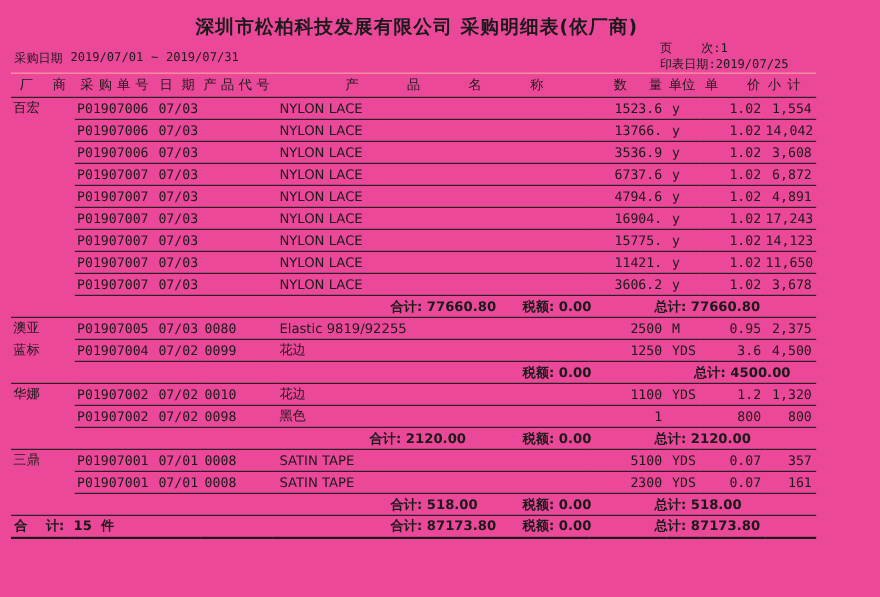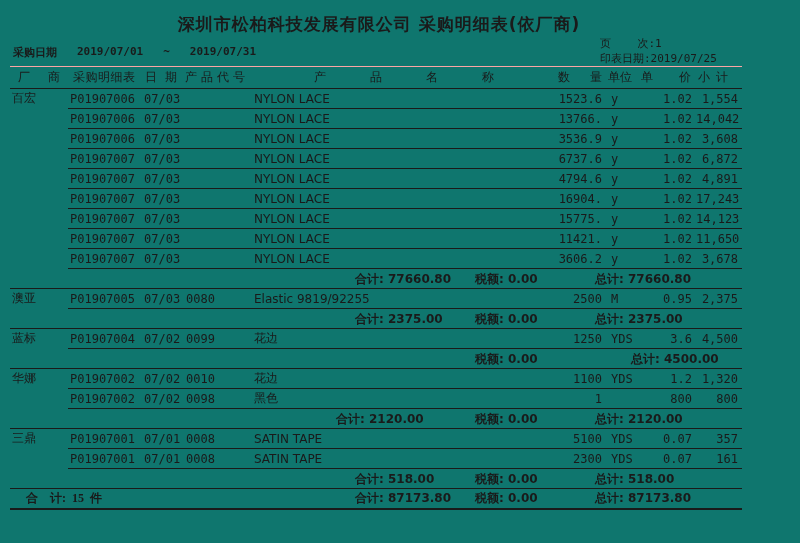--- a/index.html
+++ b/index.html
@@ -1,27 +1,27 @@
 <!DOCTYPE html>
 <html><head>
 <meta charset="utf-8">
 <style>
   * { margin:0; padding:0; box-sizing:border-box; }
   html,body { width:800px; height:543px; background:#ffffff; }
   body { font-family:"DejaVu Sans Mono","Liberation Mono",monospace; color:#1a1a1a; }
-  .page { position:relative; width:800px; height:543px; background:#0f766e; overflow:hidden; }
+  .page { position:relative; width:800px; height:543px; background:#ec4899; overflow:hidden; }
 
   .title {
     position:absolute; top:13px; left:0; width:758px; text-align:center;
     font-size:17px; font-weight:bold; letter-spacing:1px;
     font-family:"DejaVu Sans","Liberation Sans",sans-serif;
   }
   .meta { font-size:11px; white-space:pre; }
   .meta-page   { position:absolute; left:600px; top:36px; }
-  .meta-purchase { position:absolute; left:13px; top:45px; display:flex; gap:20px;font-weight:bold; }
+  .meta-purchase { position:absolute; left:13px; top:45px; display:flex; gap:7px; }
   .meta-print  { position:absolute; left:600px; top:51px; }
 
   table {
     position:absolute; left:10px; top:66px; width:732px;
     border-collapse:collapse; table-layout:fixed;
     border-top:1px solid #fca5a5; font-size:12px;
   }
   th {
     font-weight:normal; height:22px; border-bottom:1px solid #1a1a1a;
     font-family:"DejaVu Sans","Liberation Sans",sans-serif;
@@ -82,21 +82,21 @@
       <col style="width:66px">
         <col style="width:288px">
         <col style="width:70px">
       <col style="width:30px">
         <col style="width:60px">
         <col style="width:46px">
     </colgroup>
     <thead>
       <tr>
         <th class="h-vendor">厂 商</th>
-        <th class="h-order">采购明细表</th>
+        <th class="h-order">采购单号</th>
         <th class="h-date">日期</th>
         <th class="h-code">产 品 代 号</th>
         <th class="h-product">产 品 名 称</th>
         <th class="h-qty">数 量</th>
         <th class="h-unit">单位</th>
         <th class="h-price">单 价</th>
         <th class="h-amount">小 计</th>
       </tr>
     </thead>
     <tbody id="tbody">
@@ -210,27 +210,20 @@
           <td class="vendor-cell cjk pad-l">澳亚</td>
           <td class="pad-l">P01907005</td>
           <td class="pad-d">07/03</td>
           <td class="pad-d">0080</td>
           <td class="cjk pad-p">Elastic 9819/92255</td>
           <td class="num">2500</td>
           <td class="unit">M</td>
           <td class="num">0.95</td>
           <td class="num">2,375</td>
         </tr>
-        <tr class="subtotal-row">
-          <td colspan="9">
-            <span class="sub-item" style="left: 345px;">合计: 2375.00</span>
-            <span class="sub-item" style="left: 465px;">税额: 0.00</span>
-            <span class="sub-item" style="left: 585px;">总计: 2375.00</span>
-          </td>
-        </tr>
         <tr class="data-row">
           <td class="vendor-cell cjk pad-l">蓝标</td>
           <td class="pad-l">P01907004</td>
           <td class="pad-d">07/02</td>
           <td class="pad-d">0099</td>
           <td class="cjk pad-p">花边</td>
           <td class="num">1250</td>
           <td class="unit">YDS</td>
           <td class="num">3.6</td>
           <td class="num">4,500</td>
@@ -295,21 +288,21 @@
         </tr>
         <tr class="subtotal-row">
           <td colspan="9">
             <span class="sub-item" style="left: 345px;">合计: 518.00</span>
             <span class="sub-item" style="left: 465px;">税额: 0.00</span>
             <span class="sub-item" style="left: 585px;">总计: 518.00</span>
           </td>
         </tr>
         <tr class="grandtotal-row">
           <td colspan="9">
-            <span class="sub-item" style="left: 16px; font-family: Liberation Serif, serif;">合    计:  15  件</span>
+            <span class="sub-item" style="left: 3px;">合    计:  15  件</span>
             <span class="sub-item" style="left: 345px;">合计: 87173.80</span>
             <span class="sub-item" style="left: 465px;">税额: 0.00</span>
             <span class="sub-item" style="left: 585px; text-align: center;">总计: 87173.80</span>
           </td>
         </tr>
       </tbody>
   </table>
 
 </div>
 

